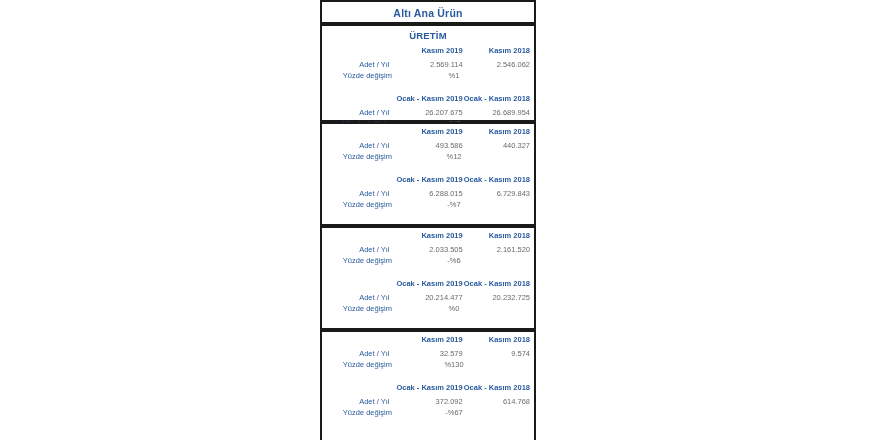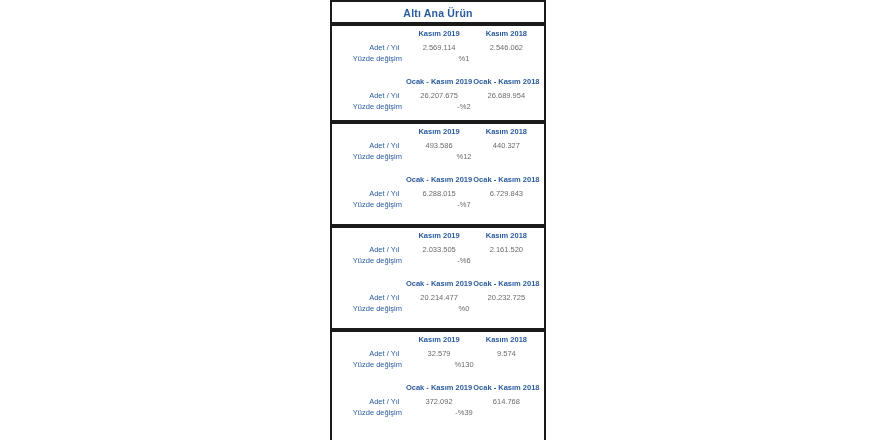--- a/index.html
+++ b/index.html
@@ -13,21 +13,21 @@
 
   #root {
     position: relative;
     width: 880px;
     height: 440px;
     overflow: hidden;
   }
 
   .panel {
     position: absolute;
-    left: 330px;
+    left: 320px;
     width: 216px;
     background: #ffffff;
     border: 2px solid #1a1a1a;
     box-sizing: border-box;
   }
 
   .panel-title {
     text-align: center;
     font-size: 9.5px;
     font-weight: bold;
@@ -56,21 +56,21 @@
     text-align: right;
     padding-right: 6px;
     font-size: 7.5px;
     font-weight: normal;
     color: #2a5b9e;
     white-space: nowrap;
   }
 
   .c-a, .c-b {
     width: 70px;
-    text-align: center;
+    text-align: right;
     font-size: 7.5px;
     color: #6b6b6b;
     white-space: nowrap;
   }
 
   .hdr .c-a, .hdr .c-b {
     color: #2a5b9e;
     font-weight: bold;
     font-size: 7.5px;
   }
@@ -93,20 +93,21 @@
 </head>
 <body>
 
 <div id="root">
 
   <div class="panel" style="top:0px; height:24px;">
     <div class="panel-title main-title">Altı Ana Ürün</div>
   </div>
 
   <div class="panel" style="top:24px; height:98px;">
+    <div class="panel-title">ÜRETİM</div>
     <div class="block">
       <div class="row hdr">
         <div class="c-label"></div>
         <div class="c-a">Kasım 2019</div>
         <div class="c-b">Kasım 2018</div>
       </div>
       <div class="row">
         <div class="c-label">Adet / Yıl</div>
         <div class="c-a">2.569.114</div>
         <div class="c-b">2.546.062</div>
@@ -223,18 +224,18 @@
         <div class="c-a">Ocak - Kasım 2019</div>
         <div class="c-b">Ocak - Kasım 2018</div>
       </div>
       <div class="row">
         <div class="c-label">Adet / Yıl</div>
         <div class="c-a">372.092</div>
         <div class="c-b">614.768</div>
       </div>
       <div class="pct">
         <div class="c-label">Yüzde değişim</div>
-        <div class="c-val">-%39</div>
+        <div class="c-val">-%67</div>
       </div>
     </div>
   </div>
 
 </div>
 
 </body></html>

